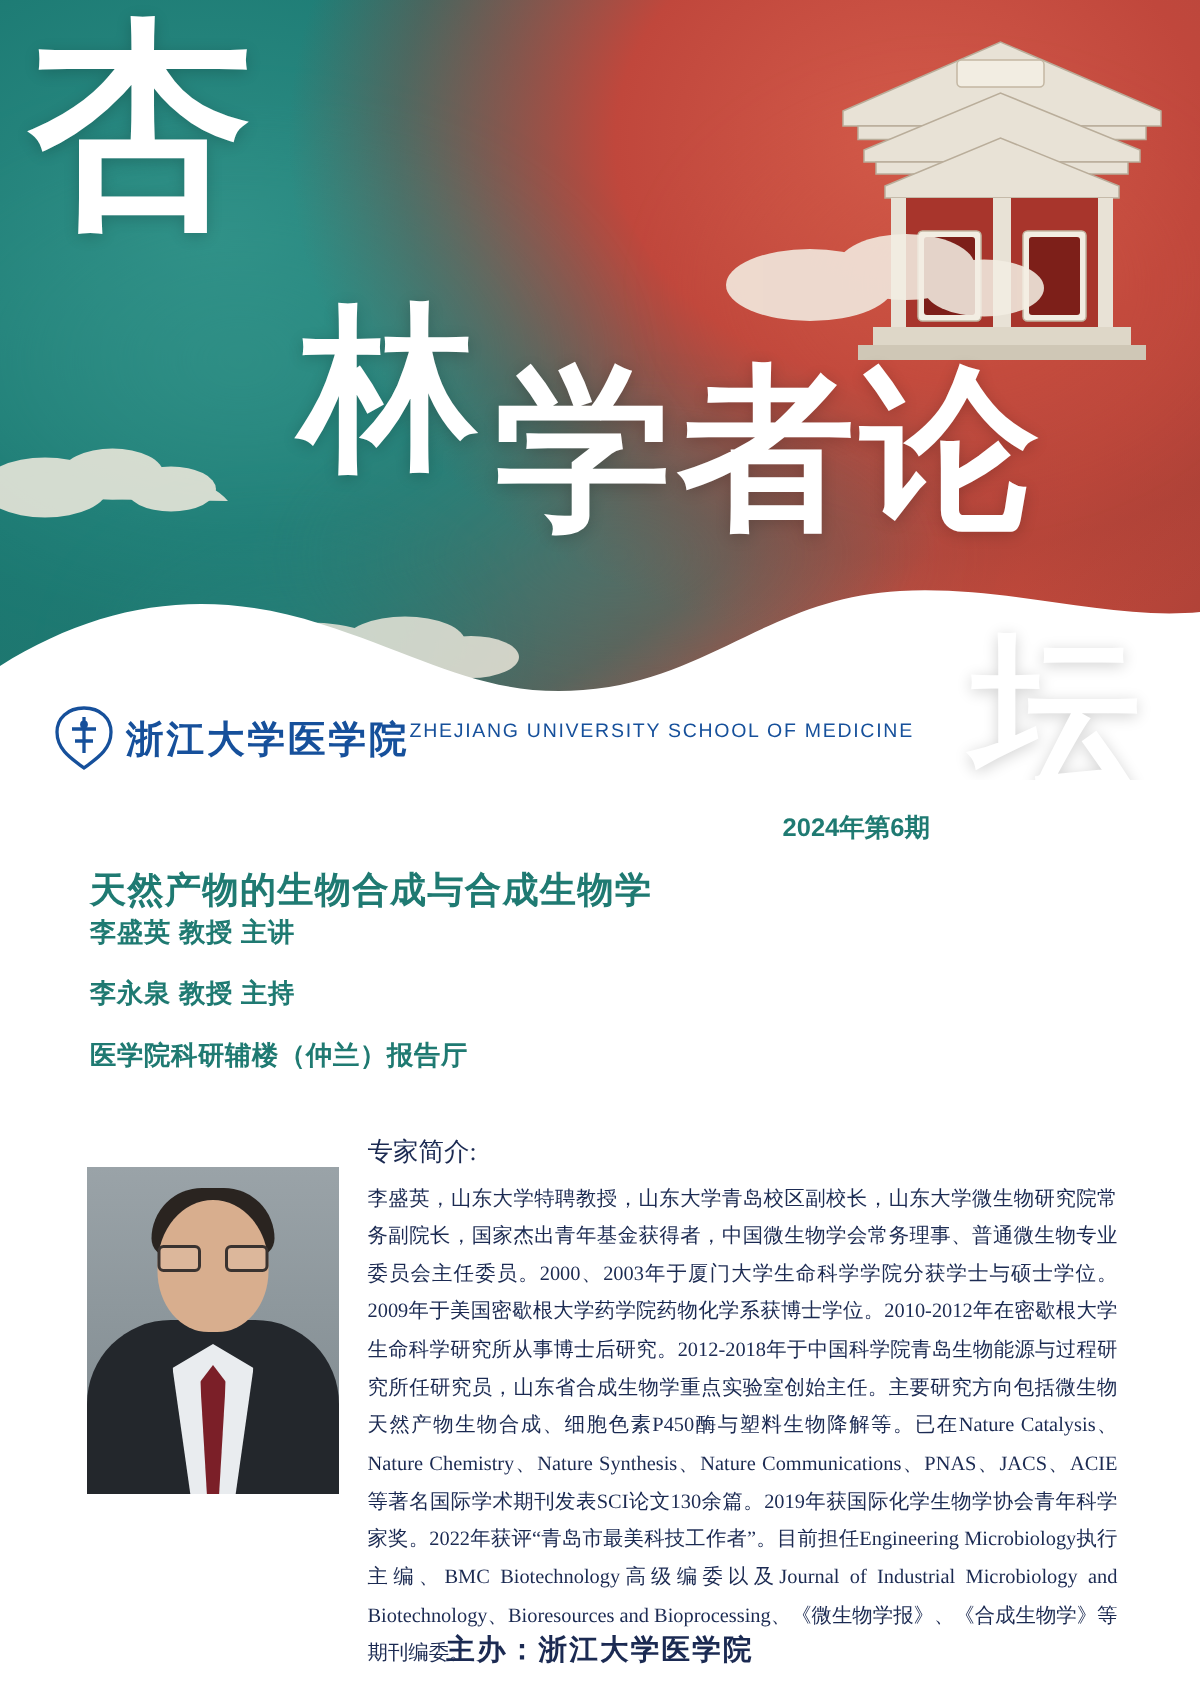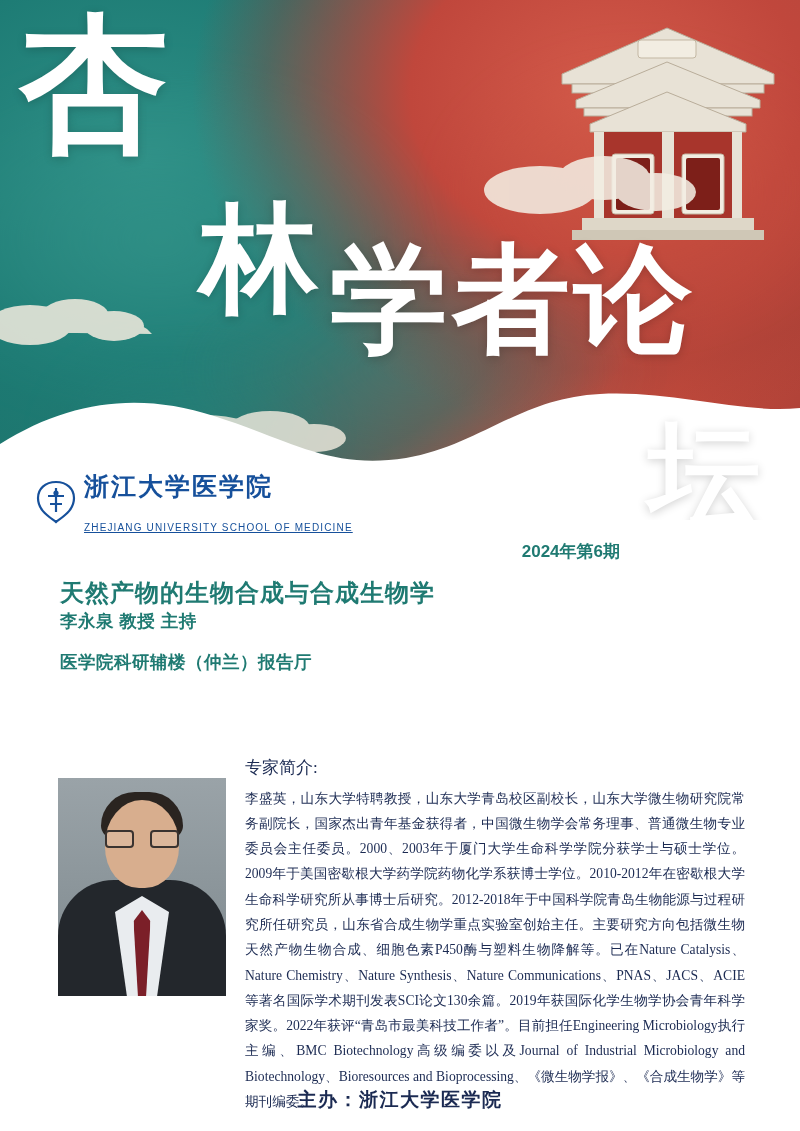--- a/index.html
+++ b/index.html
@@ -69,34 +69,33 @@
   .title-mid { left: 200px; top: 180px; font-size: 118px; }
   .title-sub { left: 600px; top: 360px; font-size: 112px; }
 
   
   .logo-wrap {
     position: absolute;
     left: 36px; top: 470px;
     display: flex; align-items: center; gap: 8px;
   }
   .logo-mark { width: 40px; height: 44px; }
-  .logo-text { display: flex; flex-direction: column; }
+  .logo-text { display: flex; flex-direction: row; }
   .logo-cn {
     font-family: "Liberation Serif", serif;
     font-size: 25px;
     color: #16509b;
     letter-spacing: 2px;
     font-weight: 700;
   }
   .logo-en {
-    font-size: 10px;
+    font-size: 13px;
     color: #16509b;
     letter-spacing: 1.15px;
-    margin-top: 19px;
-    text-decoration: underline;
+    margin-top: 3px;
   }
 
   
   .info { position: absolute; left: 60px; top: 540px; width: 560px; }
   .issue {
     color: #1f7a72;
     font-size: 17px;
     font-weight: 700;
     font-family: "Liberation Sans", sans-serif;
     margin-bottom: 14px;
@@ -285,20 +284,21 @@
     </svg>
     <div class="logo-text">
       <div class="logo-cn">浙江大学医学院</div>
       <div class="logo-en">ZHEJIANG UNIVERSITY SCHOOL OF MEDICINE</div>
     </div>
   </div>
 
   <div class="info">
     <div class="issue">2024年第6期</div>
     <div class="lecture-title">天然产物的生物合成与合成生物学</div>
+    <div class="meta-line">李盛英 教授 主讲</div>
     <div class="meta-line">李永泉 教授 主持</div>
     <div class="meta-line">医学院科研辅楼（仲兰）报告厅</div>
   </div>
 
   <div class="photo">
     <div class="ph-body"></div>
     <div class="ph-shirt"></div>
     <div class="ph-tie"></div>
     <div class="ph-hair"></div>
     <div class="ph-head"></div>

